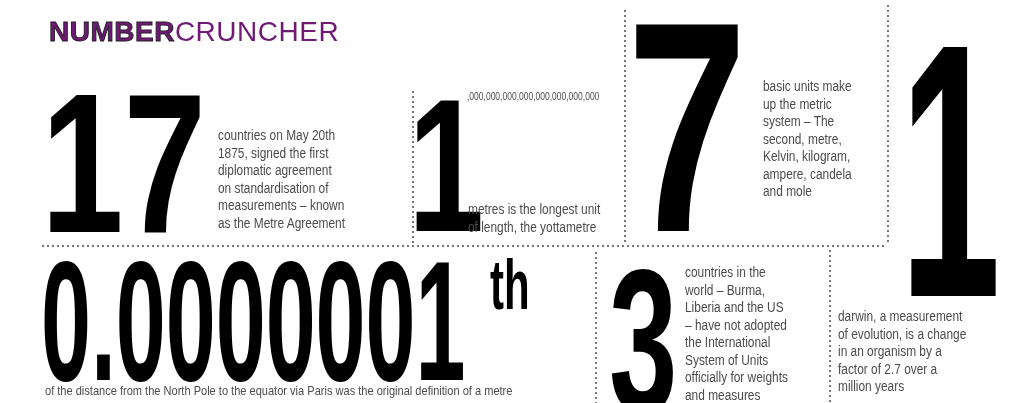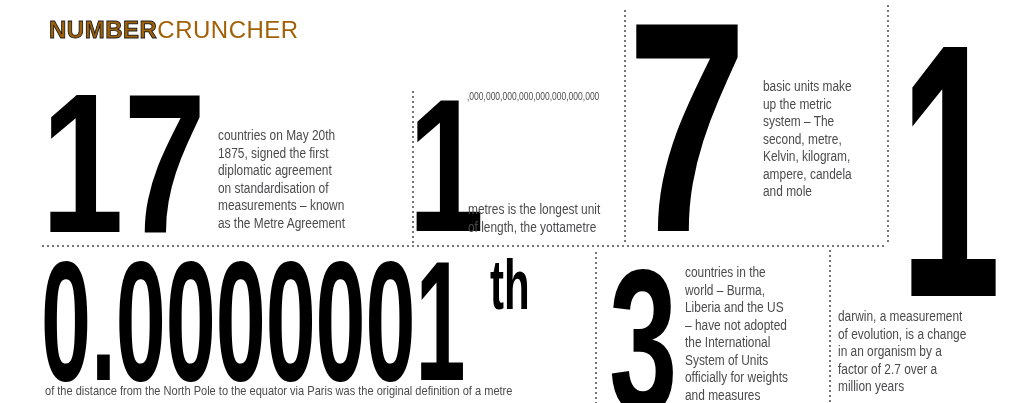--- a/index.html
+++ b/index.html
@@ -13,23 +13,23 @@
     height: 403px;
     background: #ffffff;
     overflow: hidden;
     font-family: "Liberation Sans", "DejaVu Sans", sans-serif;
   }
   
   .title {
     position: absolute;
     left: 49px;
     top: 18px;
-    font-size: 24px;
+    font-size: 28px;
     letter-spacing: 0.5px;
-    color: #a16207;
+    color: #701a75;
     white-space: nowrap;
     line-height: 1;
   }
   .t-bold {
     font-weight: 700;
     -webkit-text-stroke: 0.9px #1c1c1e;
   }
   .t-light { font-weight: 400; }
 
   

